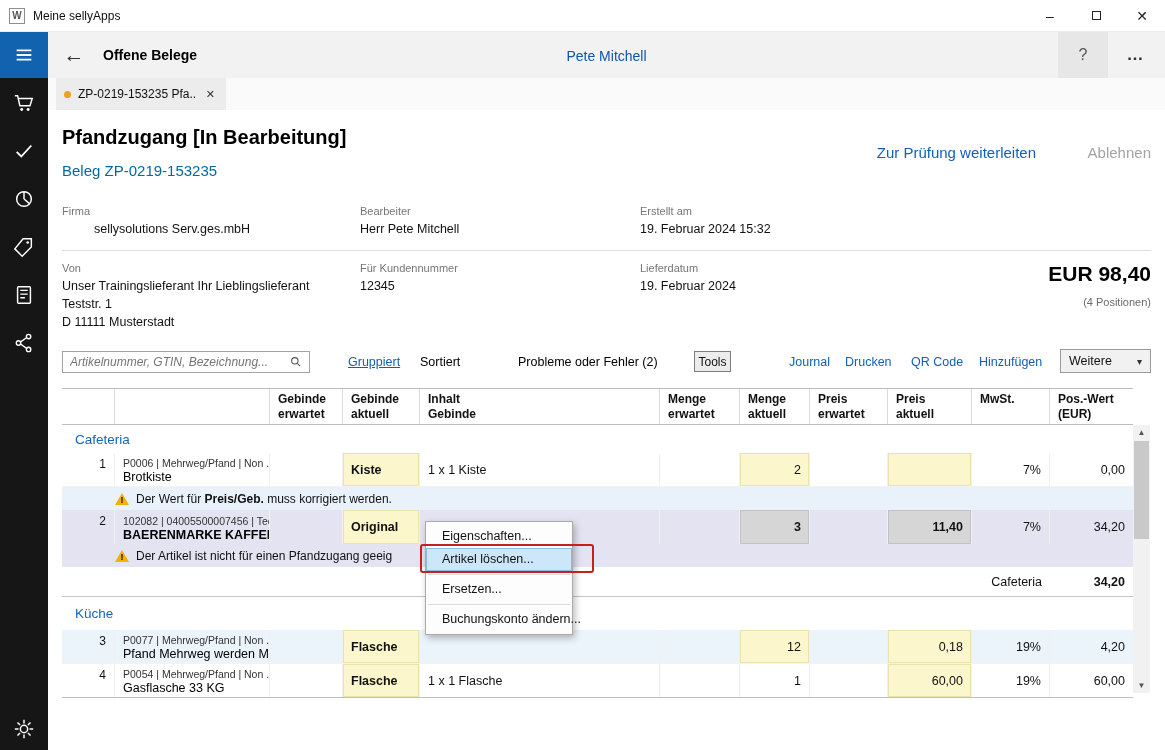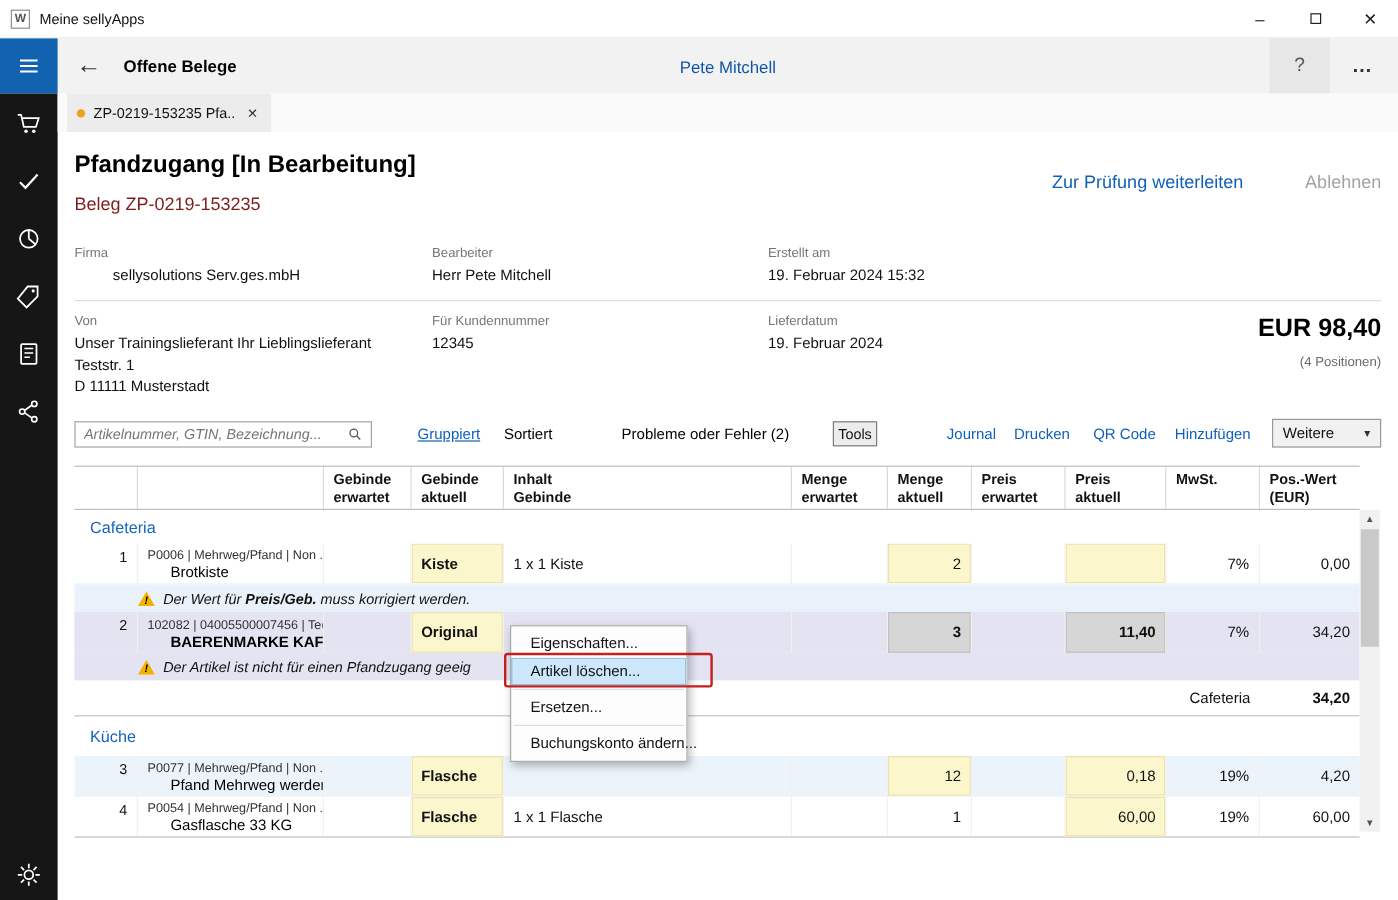--- a/index.html
+++ b/index.html
@@ -32,21 +32,21 @@
 
   
   .tabbar { position:absolute; left:48px; top:78px; width:1117px; height:32px; background:#fafafa; }
   .tab { position:absolute; left:8px; top:0; height:32px; width:170px; background:#ececec; display:flex; align-items:center; padding:0 8px; gap:7px; }
   .tab-dot { width:7px; height:7px; border-radius:50%; background:#eea11e; flex:0 0 auto; }
   .tab-label { font-size:12px; color:#111; white-space:nowrap; overflow:hidden; flex:1; }
   .tab-close { font-size:11px; color:#333; padding:1px 3px; flex:0 0 auto; }
 
   
   .doc-title { position:absolute; left:62px; top:126px; font-size:20px; font-weight:bold; color:#000; }
-  .doc-beleg { position:absolute; left:62px; top:162px; font-size:15px; color:#7f1d1d; }
+  .doc-beleg { position:absolute; left:62px; top:162px; font-size:15px; color:#0369a1; }
   .action-forward { position:absolute; right:129px; top:144px; font-size:15px; color:#1060b8; cursor:pointer; }
   .action-reject { position:absolute; right:14px; top:144px; font-size:15px; color:#a3a3a3; }
 
   
   .lbl { position:absolute; font-size:11px; color:#767676; }
   .val { position:absolute; font-size:12.5px; color:#111; }
   .divider1 { position:absolute; left:62px; top:250px; width:1089px; height:1px; background:#dedede; }
   .total { position:absolute; right:14px; top:262px; font-size:21px; font-weight:bold; color:#000; }
   .positions { position:absolute; right:14px; top:296px; font-size:11px; color:#6a6a6a; }
 
@@ -66,30 +66,30 @@
   .trow { display:grid; grid-template-columns:53px 155px 73px 77px 240px 80px 70px 78px 84px 78px 83px; }
   .thead { border-top:1px solid #bdbdbd; border-bottom:1px solid #bdbdbd; height:37px; }
   .th { font-weight:bold; font-size:12px; line-height:15px; padding:3px 6px 0 8px; white-space:pre-line; border-right:1px solid #d9d9d9; overflow:hidden; }
   .th:last-child { border-right:none; }
   .td { font-size:12.5px; padding:0 8px; display:flex; align-items:center; border-right:1px solid #f0f0f0; overflow:hidden; }
   .td:last-child { border-right:none; }
   .td.r { justify-content:flex-end; }
   .td.num { justify-content:flex-end; align-items:flex-start; padding-top:4px; font-size:12px; }
   .td.art { flex-direction:column; align-items:flex-start; justify-content:center; gap:1px; padding-top:2px; }
   .code { font-size:10.5px; color:#333; white-space:nowrap; }
-  .aname { font-size:12.5px; color:#000; white-space:nowrap;margin-left:19px; }
+  .aname { font-size:12.5px; color:#000; white-space:nowrap; }
   .bold { font-weight:bold; }
   .cy { background:#fcf6cc; box-shadow:inset 0 0 0 1px #ece2b0; }
   .cg { background:#d6d6d6; box-shadow:inset 0 0 0 1px #c2c2c2; font-weight:bold; }
   .row-item { height:34px; border-bottom:1px solid #f3f3f3; }
   .row-item.sel { background:#e3e3f2; border-bottom:none; }
   .row-item.alt { background:#ecf4fb; }
   .row-group { height:28px; }
   .row-group .gname { grid-column:1 / -1; display:flex; align-items:center; padding-left:13px; font-size:13.5px; color:#1464c0; }
-  .row-warn { height:23px; background:#e9f2fa;font-style:italic; }
+  .row-warn { height:23px; background:#e9f2fa; }
   .row-warn.sel { background:#e3e3f2; }
   .row-warn .wtext { grid-column:2 / -1; display:flex; align-items:center; gap:7px; font-size:12px; overflow:hidden; white-space:nowrap; }
   .warn { position:relative; width:14px; height:12px; flex:0 0 auto; }
   .warn::before { content:""; position:absolute; left:0; top:0; border-left:7px solid transparent; border-right:7px solid transparent; border-bottom:12px solid #f2b200; }
   .warn::after { content:"!"; position:absolute; left:0; right:0; top:2px; text-align:center; font-size:9px; font-weight:bold; color:#000; }
   .row-sub { height:30px; border-bottom:1px solid #c4c4c4; }
   .row-sub .slabel { grid-column:10; display:flex; align-items:center; justify-content:flex-end; padding-right:8px; font-size:12.5px; }
   .row-sub .svalue { grid-column:11; display:flex; align-items:center; justify-content:flex-end; padding-right:8px; font-size:12.5px; font-weight:bold; }
   .row-g2 { height:33px; }
   .row-last { border-bottom:1px solid #bdbdbd; }

